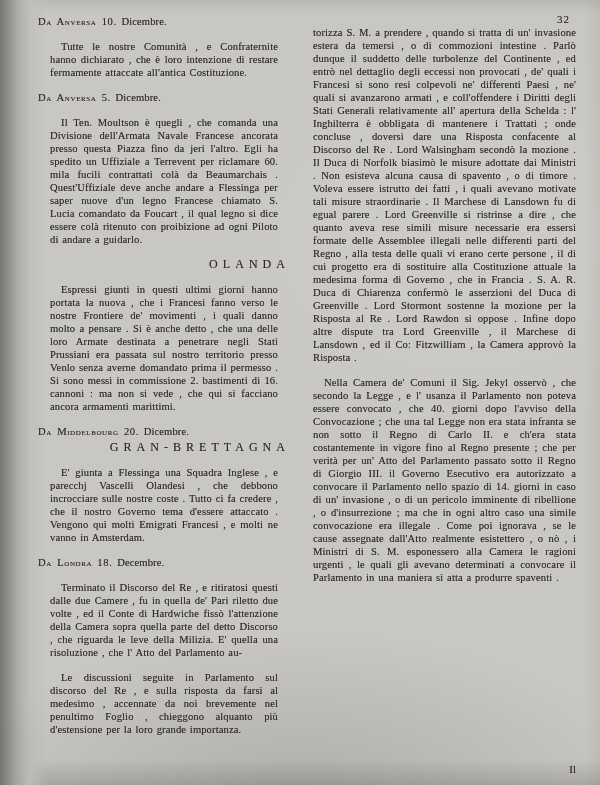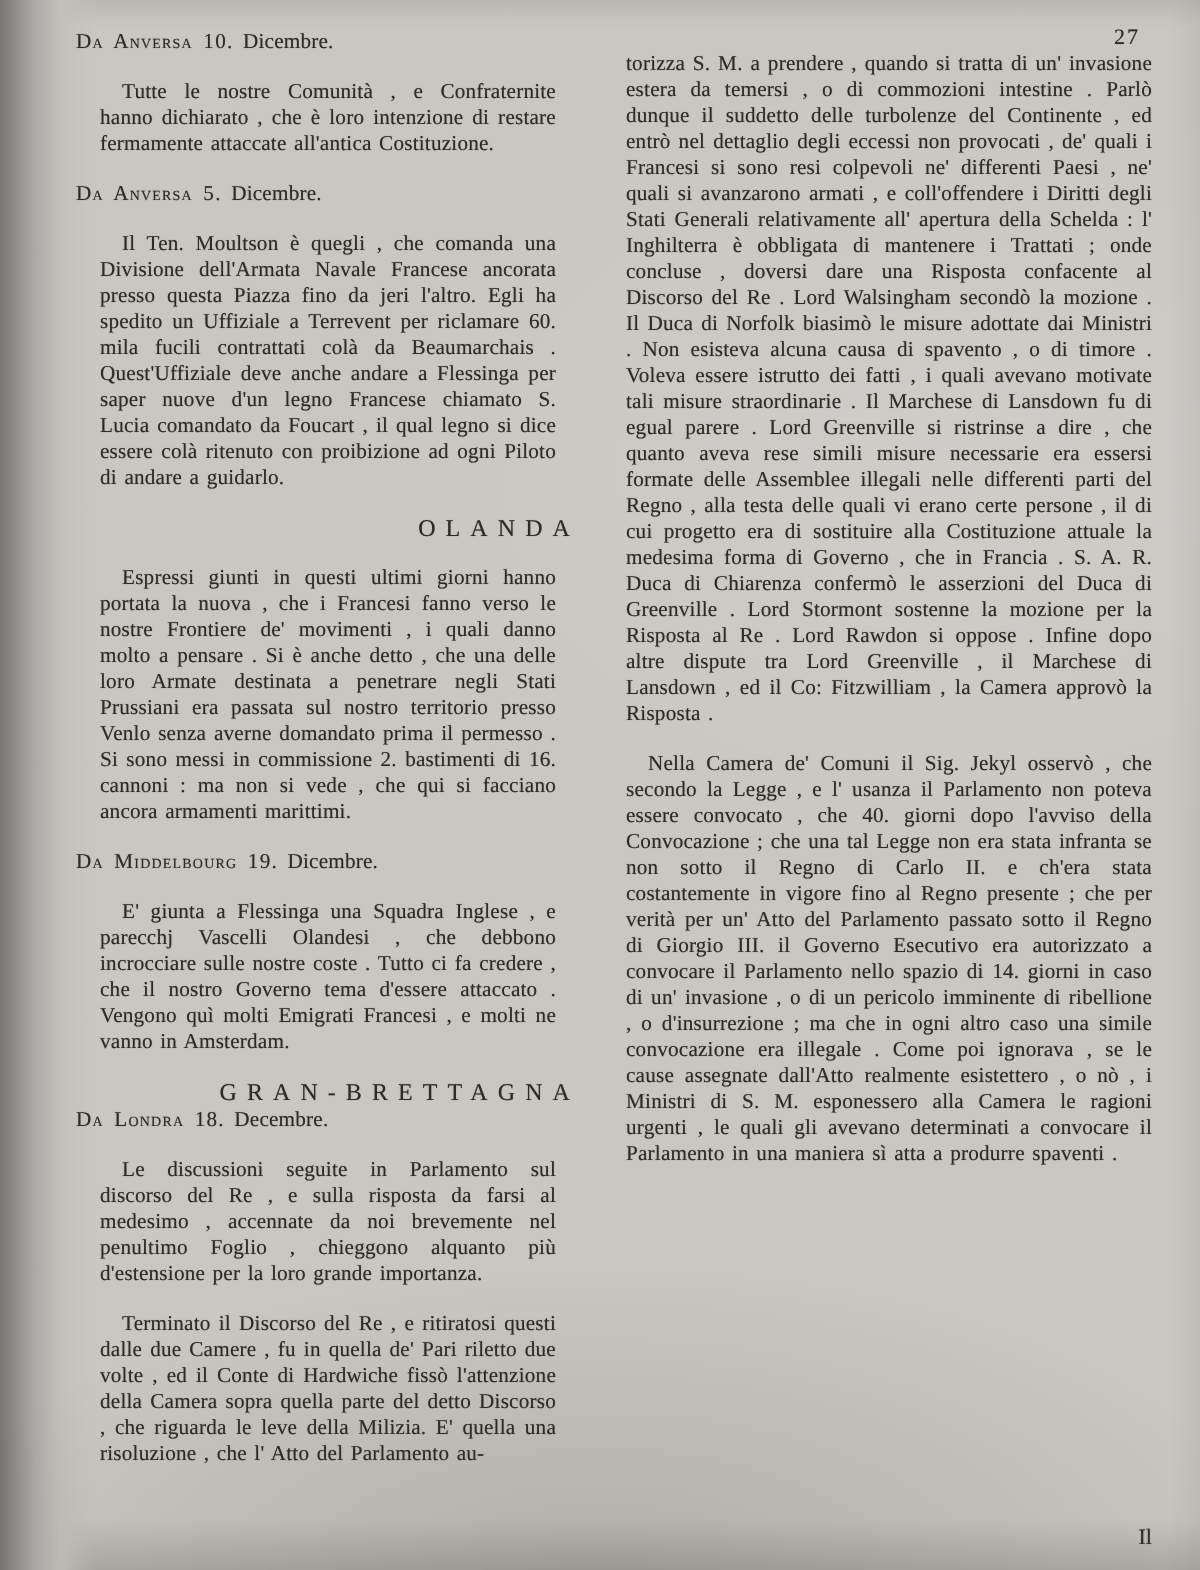--- a/index.html
+++ b/index.html
@@ -50,35 +50,35 @@
   .catchword{
     position:absolute;bottom:10px;right:24px;
     font-size:11px;color:#2e2b27;
     text-shadow:0 0 0.5px rgba(30,28,25,0.45);
   }
 </style>
 </head>
 <body>
 
 <div class="page">
-  <div class="page-number">27</div>
+  <div class="page-number">32</div>
   <div class="content">
     <div class="col col-left">
         <p class="blk heading"><span class="sc">Da Anversa 10.</span> Dicembre.</p>
         <p class="blk para">Tutte le nostre Comunità , e Confraternite hanno dichiarato , che è loro intenzione di restare fermamente attaccate all'antica Costituzione.</p>
         <p class="blk heading"><span class="sc">Da Anversa 5.</span> Dicembre.</p>
         <p class="blk para">Il Ten. Moultson è quegli , che comanda una Divisione dell'Armata Navale Francese ancorata presso questa Piazza fino da jeri l'altro. Egli ha spedito un Uffiziale a Terrevent per riclamare 60. mila fucili contrattati colà da Beaumarchais . Quest'Uffiziale deve anche andare a Flessinga per saper nuove d'un legno Francese chiamato S. Lucia comandato da Foucart , il qual legno si dice essere colà ritenuto con proibizione ad ogni Piloto di andare a guidarlo.</p>
         <p class="blk title">OLANDA</p>
         <p class="blk para">Espressi giunti in questi ultimi giorni hanno portata la nuova , che i Francesi fanno verso le nostre Frontiere de' movimenti , i quali danno molto a pensare . Si è anche detto , che una delle loro Armate destinata a penetrare negli Stati Prussiani era passata sul nostro territorio presso Venlo senza averne domandato prima il permesso . Si sono messi in commissione 2. bastimenti di 16. cannoni : ma non si vede , che qui si facciano ancora armamenti marittimi.</p>
-        <p class="blk heading"><span class="sc">Da Middelbourg 19.</span> Dicembre.</p>
+        <p class="blk heading"><span class="sc">Da Middelbourg 20.</span> Dicembre.</p>
+        <p class="blk title">GRAN-BRETTAGNA</p>
         <p class="blk para">E' giunta a Flessinga una Squadra Inglese , e parecchj Vascelli Olandesi , che debbono incrocciare sulle nostre coste . Tutto ci fa credere , che il nostro Governo tema d'essere attaccato . Vengono quì molti Emigrati Francesi , e molti ne vanno in Amsterdam.</p>
-        <p class="blk title">GRAN-BRETTAGNA</p>
         <p class="blk heading"><span class="sc">Da Londra 18.</span> Decembre.</p>
+        <p class="blk para">Terminato il Discorso del Re , e ritiratosi questi dalle due Camere , fu in quella de' Pari riletto due volte , ed il Conte di Hardwiche fissò l'attenzione della Camera sopra quella parte del detto Discorso , che riguarda le leve della Milizia. E' quella una risoluzione , che l' Atto del Parlamento au-</p>
         <p class="blk para">Le discussioni seguite in Parlamento sul discorso del Re , e sulla risposta da farsi al medesimo , accennate da noi brevemente nel penultimo Foglio , chieggono alquanto più d'estensione per la loro grande importanza.</p>
-        <p class="blk para">Terminato il Discorso del Re , e ritiratosi questi dalle due Camere , fu in quella de' Pari riletto due volte , ed il Conte di Hardwiche fissò l'attenzione della Camera sopra quella parte del detto Discorso , che riguarda le leve della Milizia. E' quella una risoluzione , che l' Atto del Parlamento au-</p>
       </div>
     <div class="col col-right">
         <p class="blk para noindent">torizza S. M. a prendere , quando si tratta di un' invasione estera da temersi , o di commozioni intestine . Parlò dunque il suddetto delle turbolenze del Continente , ed entrò nel dettaglio degli eccessi non provocati , de' quali i Francesi si sono resi colpevoli ne' differenti Paesi , ne' quali si avanzarono armati , e coll'offendere i Diritti degli Stati Generali relativamente all' apertura della Schelda : l' Inghilterra è obbligata di mantenere i Trattati ; onde concluse , doversi dare una Risposta confacente al Discorso del Re . Lord Walsingham secondò la mozione . Il Duca di Norfolk biasimò le misure adottate dai Ministri . Non esisteva alcuna causa di spavento , o di timore . Voleva essere istrutto dei fatti , i quali avevano motivate tali misure straordinarie . Il Marchese di Lansdown fu di egual parere . Lord Greenville si ristrinse a dire , che quanto aveva rese simili misure necessarie era essersi formate delle Assemblee illegali nelle differenti parti del Regno , alla testa delle quali vi erano certe persone , il di cui progetto era di sostituire alla Costituzione attuale la medesima forma di Governo , che in Francia . S. A. R. Duca di Chiarenza confermò le asserzioni del Duca di Greenville . Lord Stormont sostenne la mozione per la Risposta al Re . Lord Rawdon si oppose . Infine dopo altre dispute tra Lord Greenville , il Marchese di Lansdown , ed il Co: Fitzwilliam , la Camera approvò la Risposta .</p>
         <p class="blk para">Nella Camera de' Comuni il Sig. Jekyl osservò , che secondo la Legge , e l' usanza il Parlamento non poteva essere convocato , che 40. giorni dopo l'avviso della Convocazione ; che una tal Legge non era stata infranta se non sotto il Regno di Carlo II. e ch'era stata costantemente in vigore fino al Regno presente ; che per verità per un' Atto del Parlamento passato sotto il Regno di Giorgio III. il Governo Esecutivo era autorizzato a convocare il Parlamento nello spazio di 14. giorni in caso di un' invasione , o di un pericolo imminente di ribellione , o d'insurrezione ; ma che in ogni altro caso una simile convocazione era illegale . Come poi ignorava , se le cause assegnate dall'Atto realmente esistettero , o nò , i Ministri di S. M. esponessero alla Camera le ragioni urgenti , le quali gli avevano determinati a convocare il Parlamento in una maniera sì atta a produrre spaventi .</p>
       </div>
   </div>
   <div class="catchword">Il</div>
 </div>
 
 </body></html>

